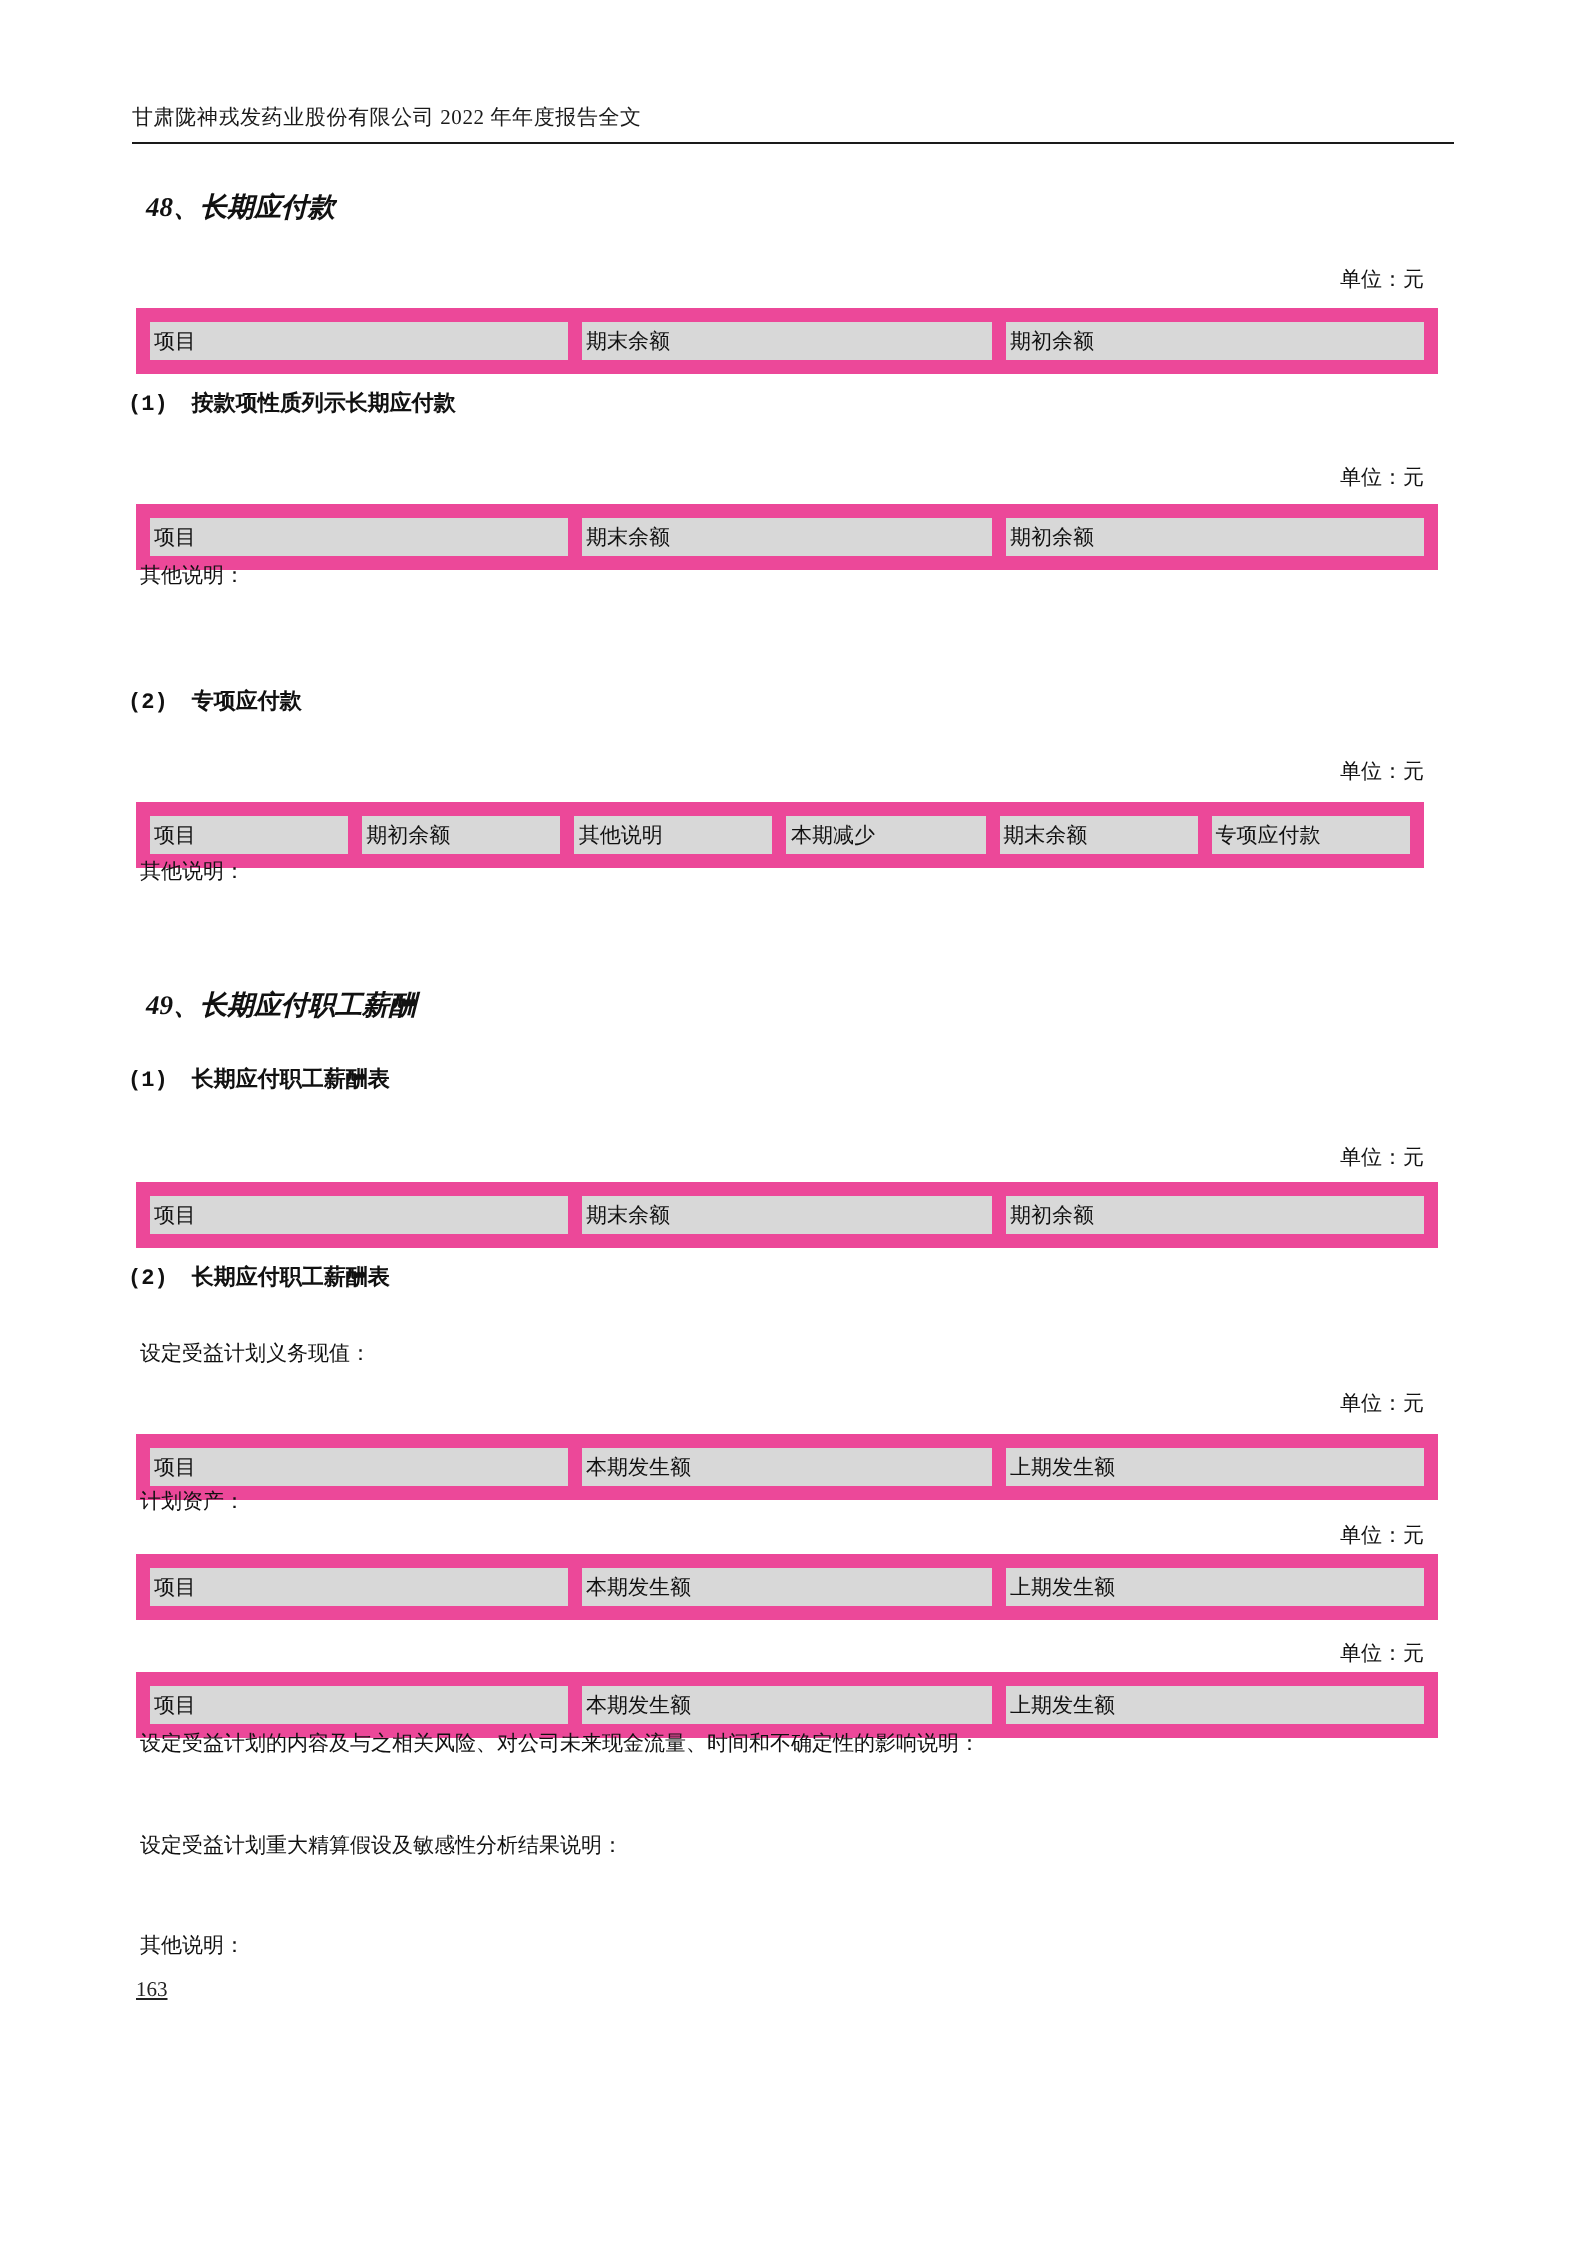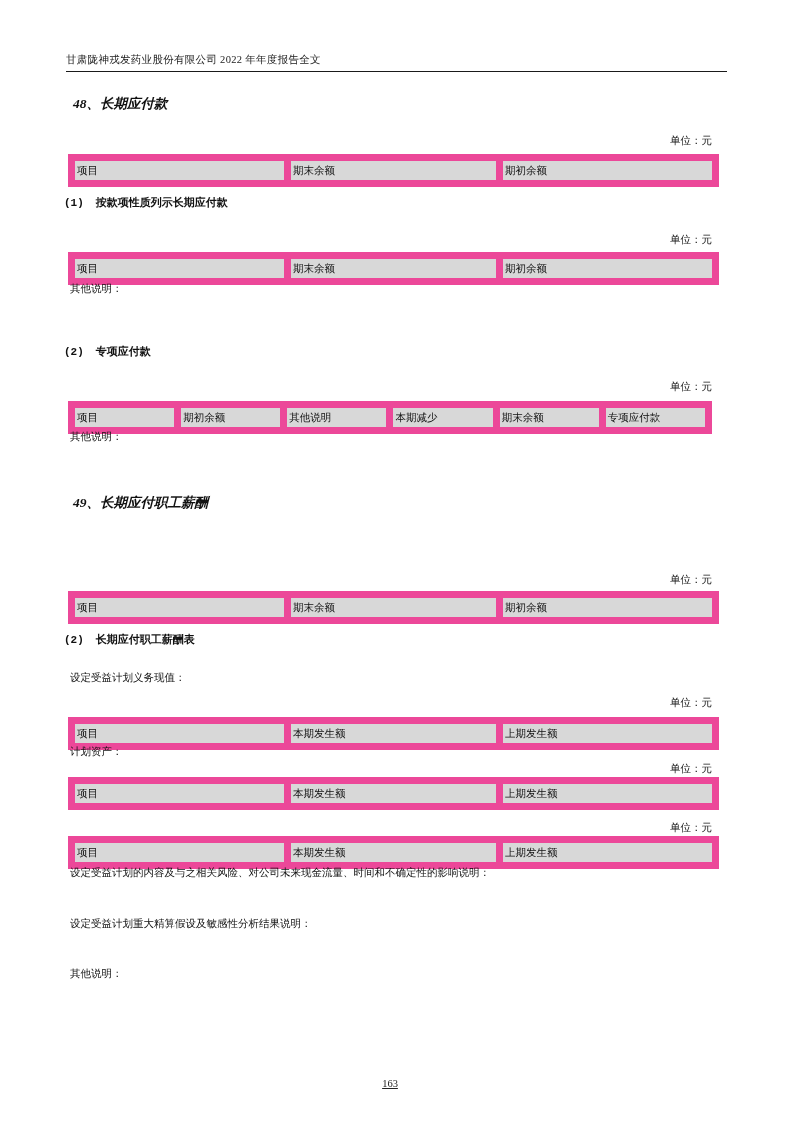--- a/index.html
+++ b/index.html
@@ -64,22 +64,22 @@
     background: #d8d8d8;
     font-weight: normal;
     font-size: 10.5px;
     height: 19px;
     padding: 0 2px;
     text-align: left;
     vertical-align: middle;
   }
 
   .page-number {
-    left: 68px; top: 1078px; width: 644px;
-    font-size: 10.5px; text-align: center; color: #222222; text-decoration: underline;
+    left: 68px; top: 990px; width: 644px;
+    font-size: 10.5px; text-align: left; color: #222222; text-decoration: underline;
   }
 </style>
 </head>
 <body>
 
 <div class="page">
 
   <div class="abs report-header">甘肃陇神戎发药业股份有限公司 2022 年年度报告全文</div>
   <div class="abs header-rule"></div>
 
@@ -141,20 +141,23 @@
       <th>期末余额</th>
       <th>专项应付款</th>
     </tr>
   </tbody>
     </table>
 
   <div class="abs body-text" style="top:430px">其他说明：</div>
 
   <div class="abs sec-heading" style="top:495px">49、长期应付职工薪酬</div>
 
+  <div class="abs sub-heading" style="top:534px">
+    <span class="num">(1)</span><span>长期应付职工薪酬表</span>
+  </div>
 
   <div class="abs unit-label" style="top:573px">单位：元</div>
 
   <table class="tbl" style="top:591px">
     <colgroup>
         <col style="width:216px">
         <col style="width:212px">
         <col style="width:216px">
       </colgroup>
     <tbody>

